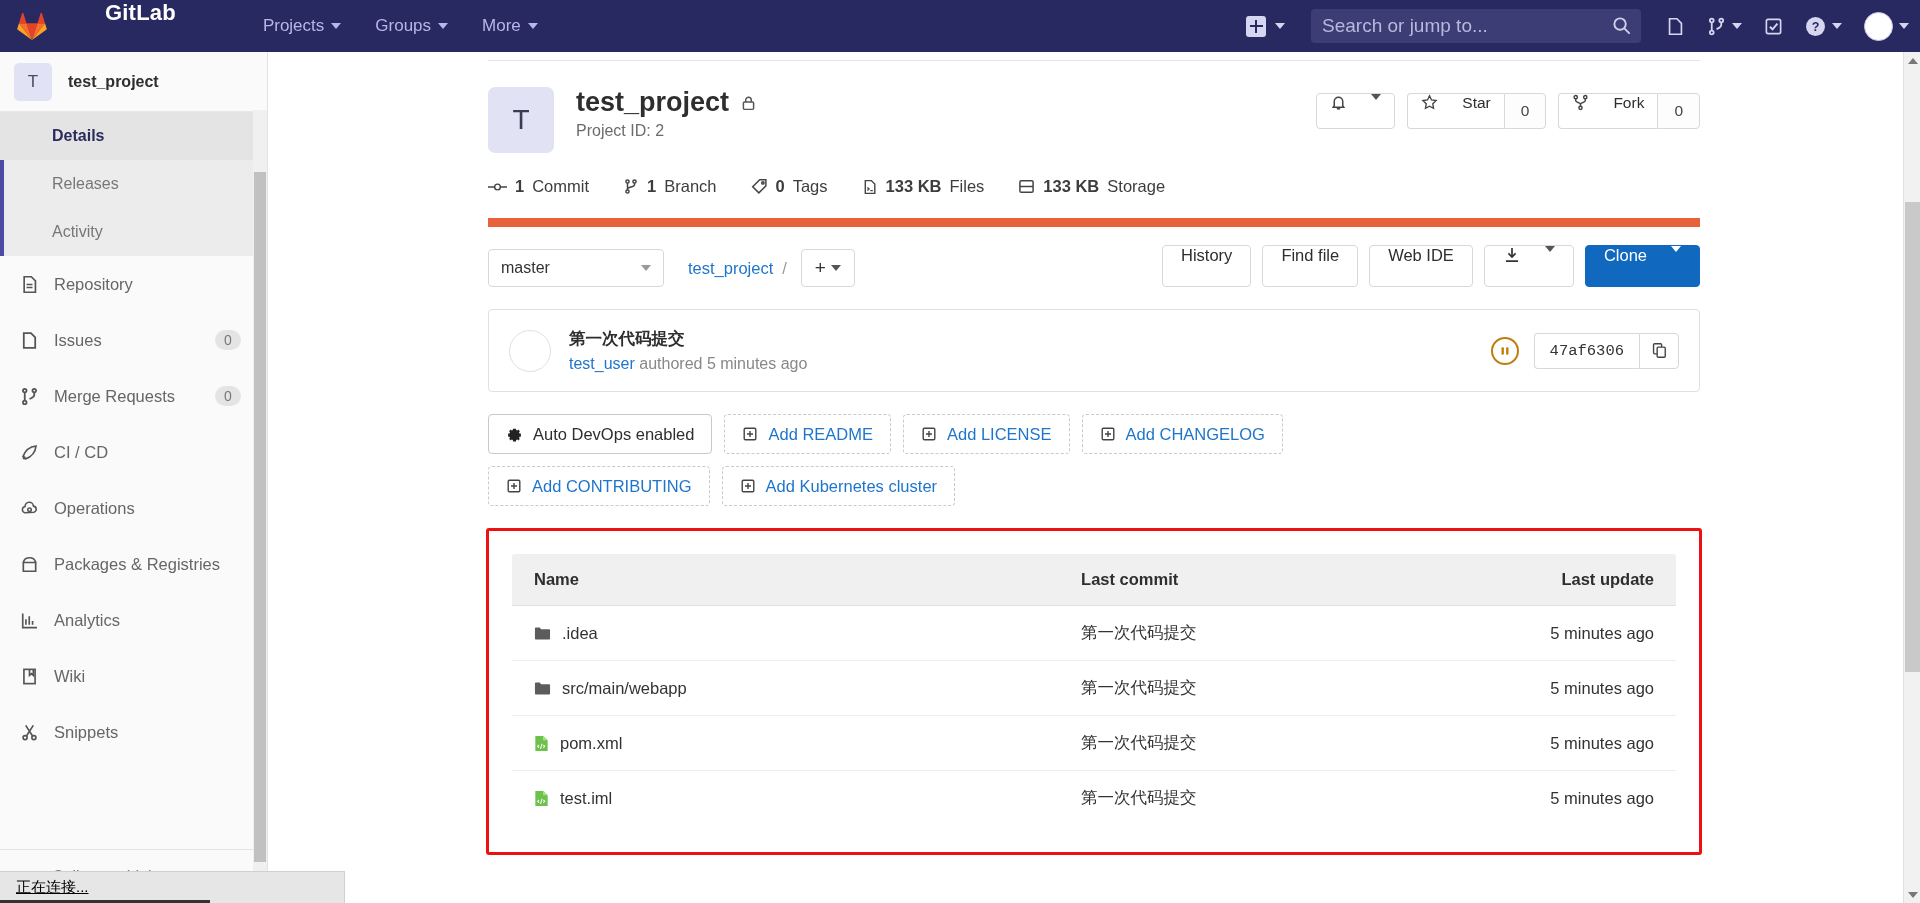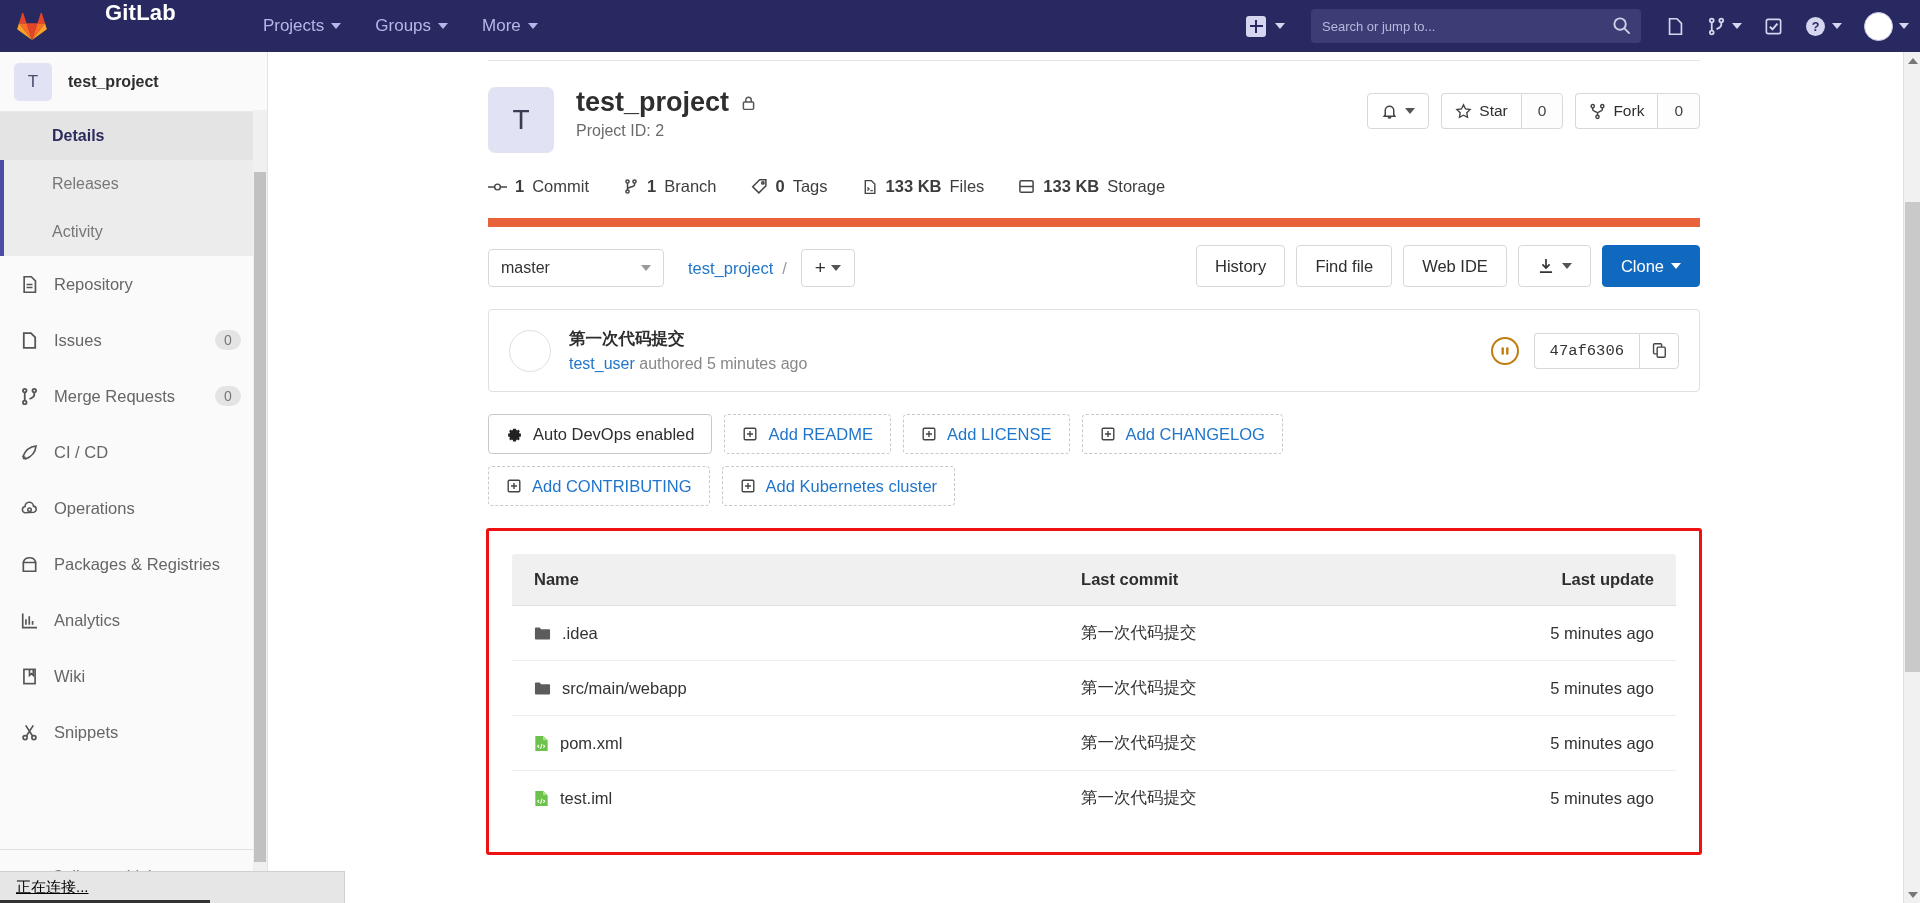--- a/index.html
+++ b/index.html
@@ -50,21 +50,21 @@
   .plus-sq::before { left: 9px; top: 4px; width: 2px; height: 13px; }
   .plus-sq::after  { top: 9.5px; left: 4px; height: 2px; width: 13px; }
 
   .searchbox {
     width: 330px; height: 34px; background: #3d3d76; border-radius: 4px;
     display: flex; align-items: center; padding: 0 11px;
     position: relative;
   }
   .searchbox input {
     background: transparent; border: none; outline: none; color: #14b8a6;
-    font-size: 13px; width: 100%; font-family: "Liberation Sans", sans-serif;
+    font-size: 19px; width: 100%; font-family: "Liberation Sans", sans-serif;
   }
   .searchbox input::placeholder { color: #b8b8dd; }
   .search-icon { position: absolute; right: 10px; top: 7px; }
 
   .nav-icons { display: flex; align-items: center; gap: 0; margin-left: 14px; }
   .nav-icon-btn {
     height: 52px; display: flex; align-items: center; gap: 6px;
     padding: 0 11px; color: #d6d6f0; cursor: pointer;
   }
   .avatar-circle {
@@ -160,22 +160,22 @@
   .proj-meta { margin-left: 22px; }
   .proj-title-row { display: flex; align-items: center; gap: 11px; }
   .proj-title { font-size: 27px; font-weight: 600; color: #2e2e2e; }
   .proj-id { font-size: 16px; color: #6b6b6b; margin-top: 4px; }
 
   .proj-actions {
     position: absolute; right: 220px; top: 32px; display: flex; gap: 12px;
   }
   .btn {
     border: 1px solid #d8d8d8; background: #fff; border-radius: 4px;
-    font-size: 15.5px; color: #2e2e2e; display: flex; align-items: center;
-    height: 36px; padding: 0 13px; gap: 7px; cursor: pointer;
+    font-size: 15.5px; color: #2e2e2e; display: flex; align-items: flex-start;
+    height: 36px; padding: 0 13px; gap: 24px; cursor: pointer;
     font-family: "Liberation Sans", sans-serif;
   }
   .btn-split { display: flex; }
   .btn-split .btn-main {
     border-radius: 4px 0 0 4px; border-right: none;
   }
   .btn-split .btn-count {
     border: 1px solid #d8d8d8; border-radius: 0 4px 4px 0; background: #fdfdfd;
     height: 36px; display: flex; align-items: center; padding: 0 16px;
     font-size: 15.5px; color: #444;

